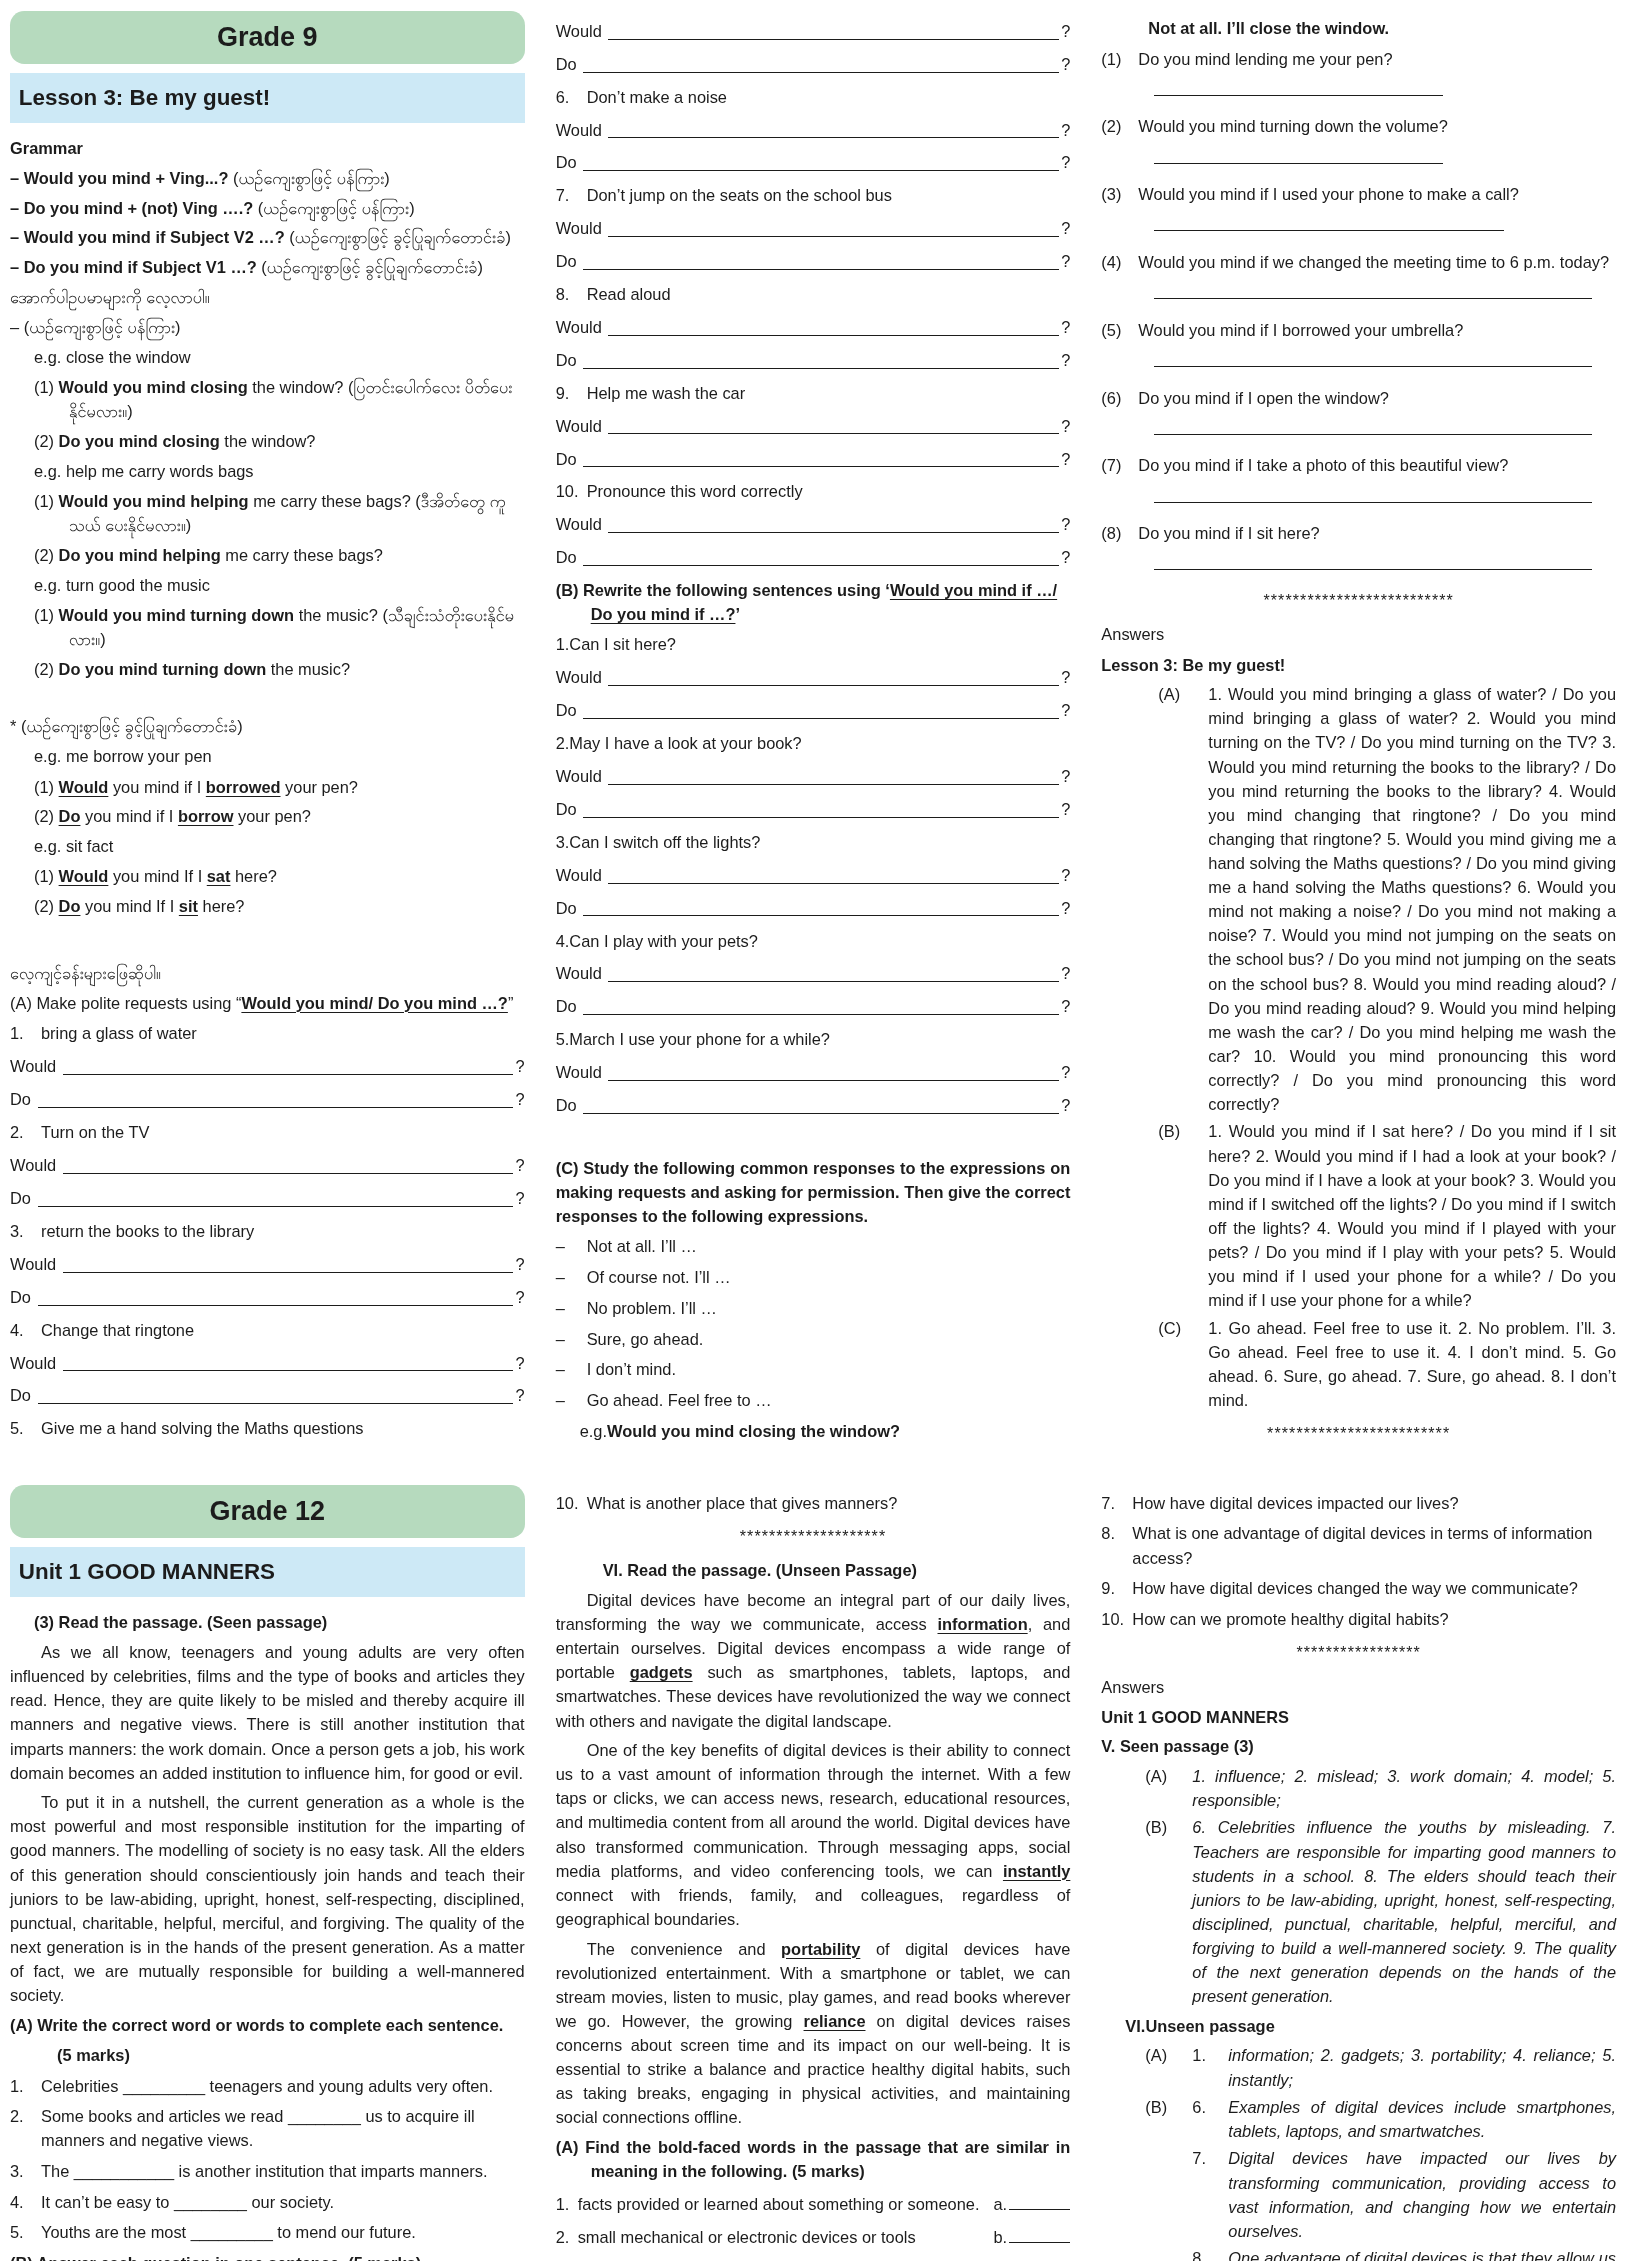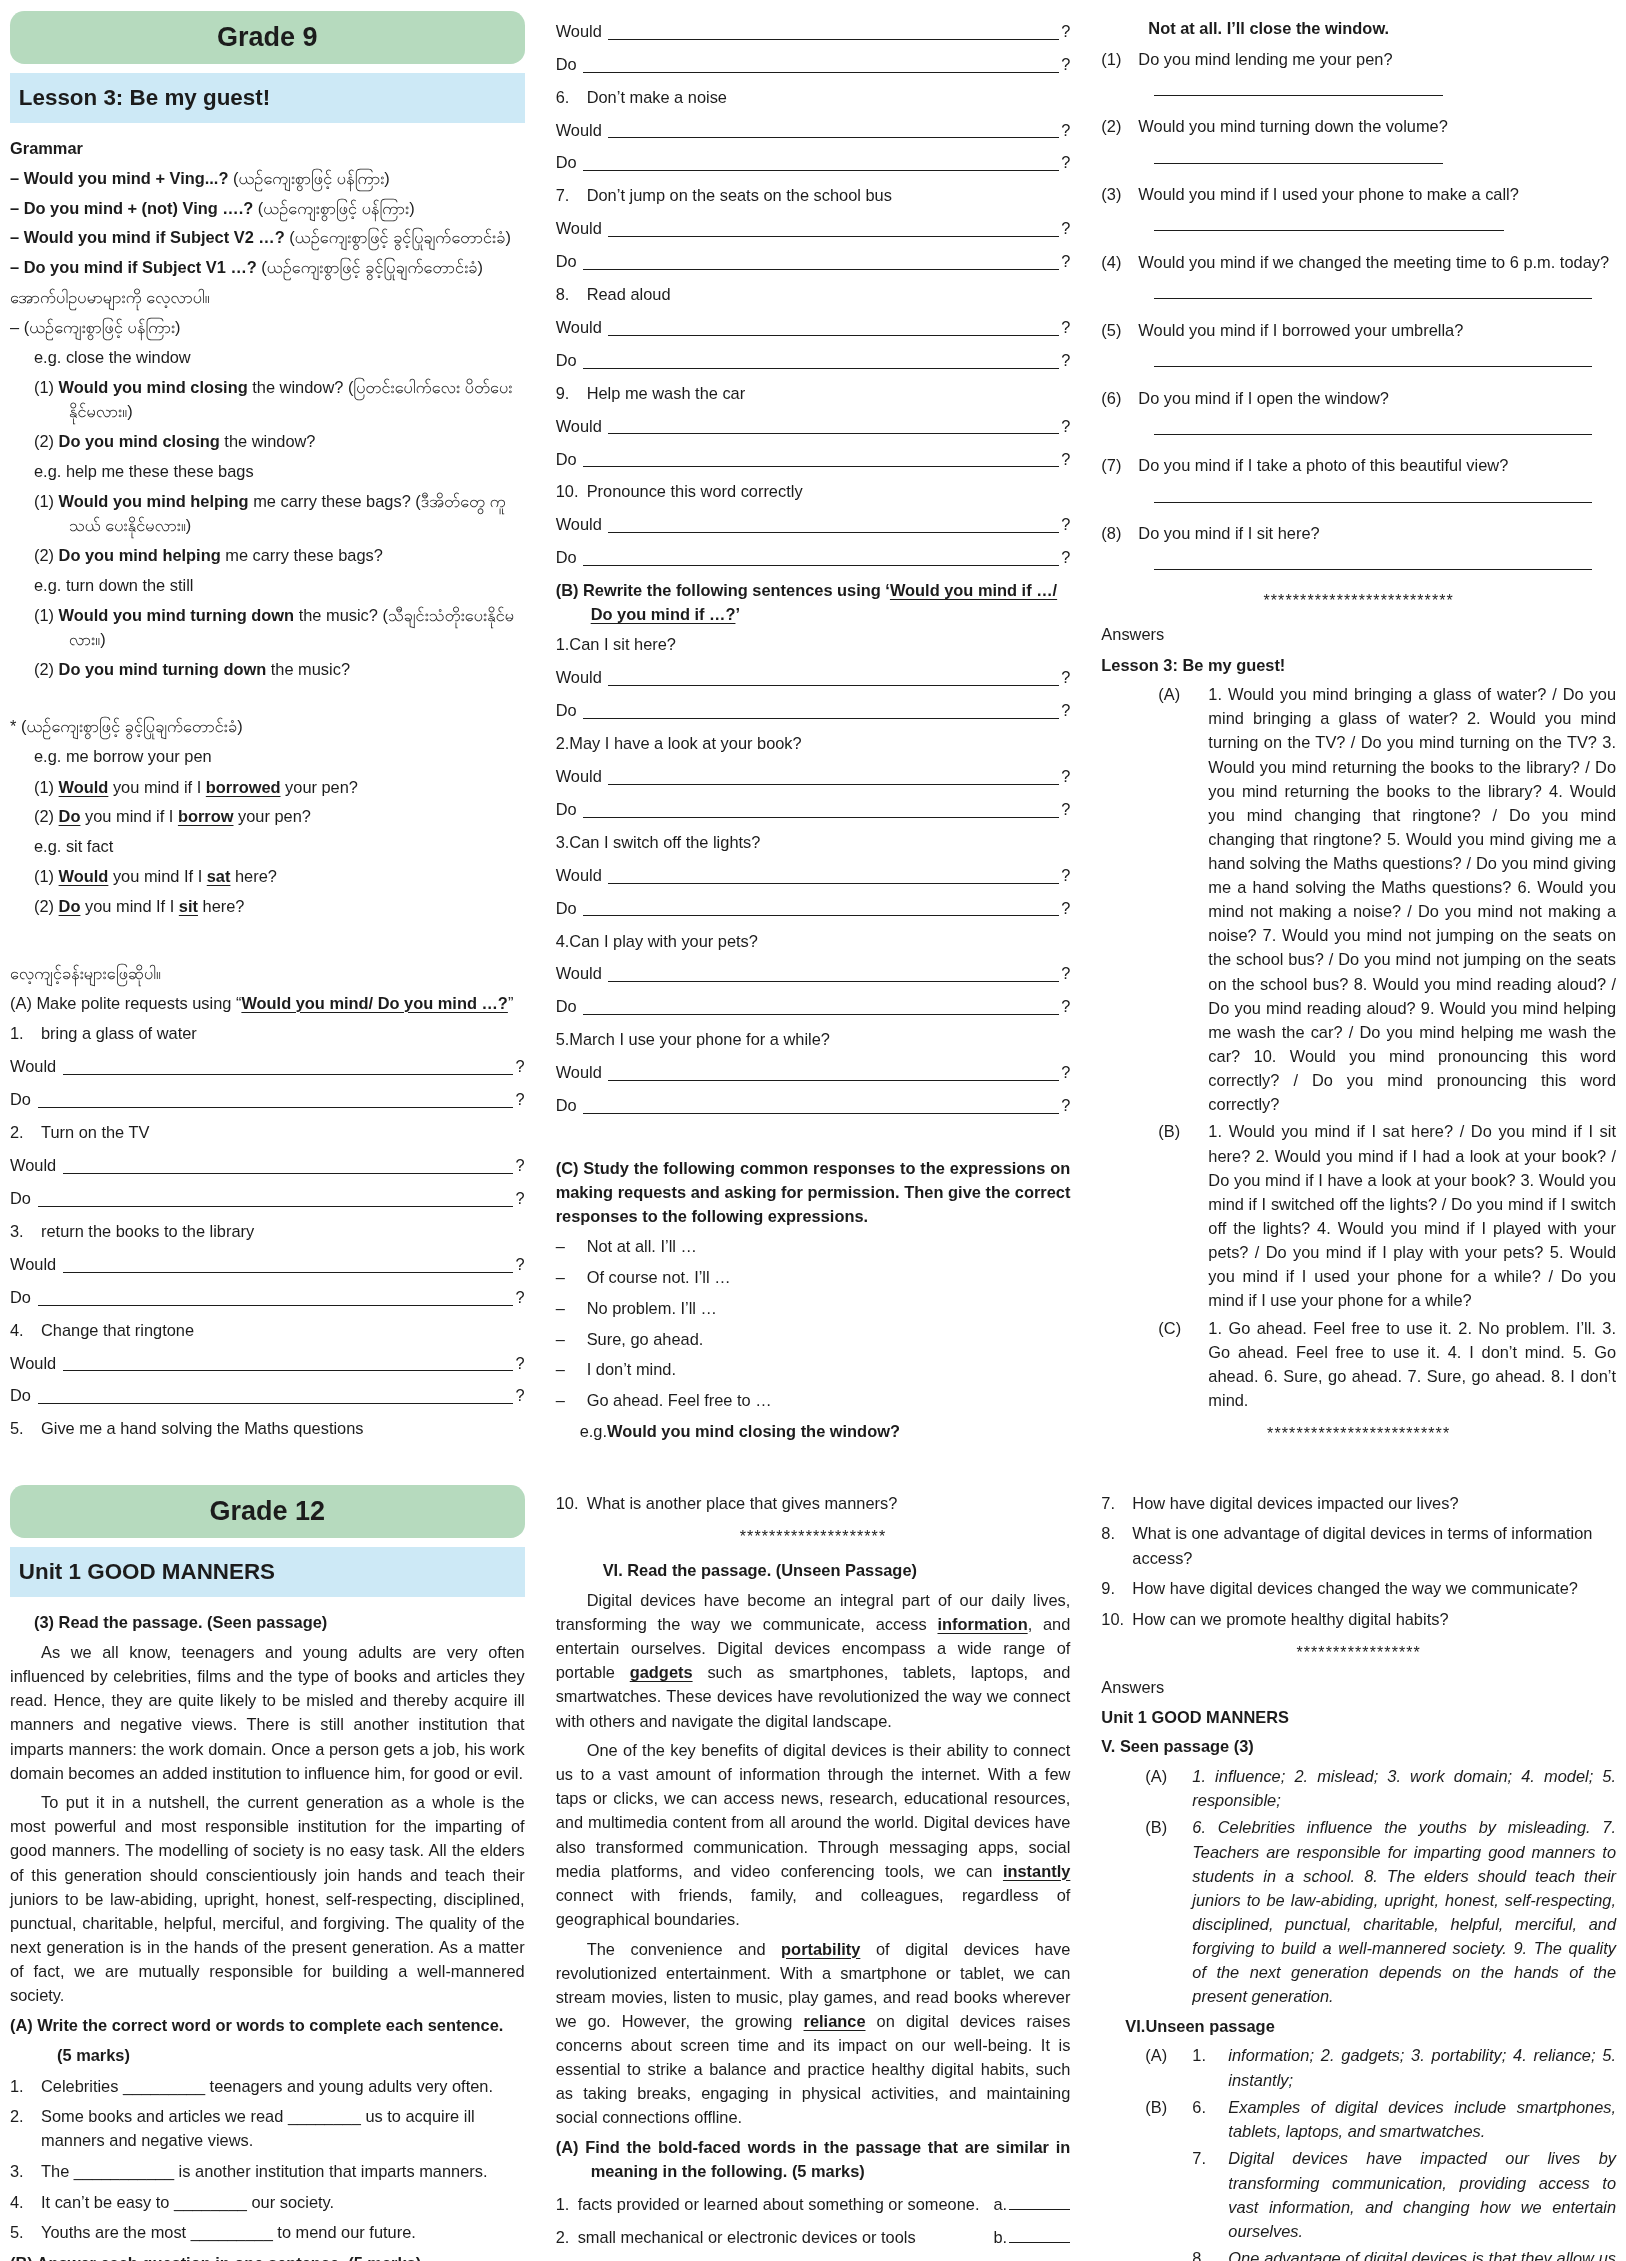--- a/index.html
+++ b/index.html
@@ -55,24 +55,24 @@
             <div class="h"><span>Grammar</span></div>
             <div class="p hang"><span class="b ">– Would you mind + Ving...? </span><span>(ယဉ်ကျေးစွာဖြင့် ပန်ကြား)</span></div>
             <div class="p hang"><span class="b ">– Do you mind + (not) Ving ….? </span><span>(ယဉ်ကျေးစွာဖြင့် ပန်ကြား)</span></div>
             <div class="p hang"><span class="b ">– Would you mind if Subject V2 …? </span><span>(ယဉ်ကျေးစွာဖြင့် ခွင့်ပြုချက်တောင်းခံ)</span></div>
             <div class="p hang"><span class="b ">– Do you mind if Subject V1 …? </span><span>(ယဉ်ကျေးစွာဖြင့် ခွင့်ပြုချက်တောင်းခံ)</span></div>
             <div class="line"><span>အောက်ပါဥပမာများကို လေ့လာပါ။</span></div>
             <div class="line"><span>– (ယဉ်ကျေးစွာဖြင့် ပန်ကြား)</span></div>
             <div class="line ind2"><span>e.g. close the window</span></div>
             <div class="p hang ind2"><span>(1) </span><span class="b ">Would you mind closing</span><span> the window? (ပြတင်းပေါက်လေး ပိတ်ပေးနိုင်မလား။)</span></div>
             <div class="p hang ind2"><span>(2) </span><span class="b ">Do you mind closing</span><span> the window?</span></div>
-            <div class="line ind2"><span>e.g. help me these these bags</span></div>
+            <div class="line ind2"><span>e.g. help me carry words bags</span></div>
             <div class="p hang ind2"><span>(1) </span><span class="b ">Would you mind helping</span><span> me carry these bags? (ဒီအိတ်တွေ ကူသယ် ပေးနိုင်မလား။)</span></div>
             <div class="p hang ind2"><span>(2) </span><span class="b ">Do you mind helping</span><span> me carry these bags?</span></div>
-            <div class="line ind2"><span>e.g. turn down the still</span></div>
+            <div class="line ind2"><span>e.g. turn good the music</span></div>
             <div class="p hang ind2"><span>(1) </span><span class="b ">Would you mind turning down</span><span> the music? (သီချင်းသံတိုးပေးနိုင်မလား။)</span></div>
             <div class="p hang ind2"><span>(2) </span><span class="b ">Do you mind turning down</span><span> the music?</span></div>
             <div style="height: 22px;"></div>
             <div class="line"><span>* (ယဉ်ကျေးစွာဖြင့် ခွင့်ပြုချက်တောင်းခံ)</span></div>
             <div class="line ind2"><span>e.g.  me borrow your pen</span></div>
             <div class="p hang ind2"><span>(1) </span><span class="b u">Would</span><span> you mind if I </span><span class="b u">borrowed</span><span> your pen?</span></div>
             <div class="p hang ind2"><span>(2) </span><span class="b u">Do</span><span> you mind if I </span><span class="b u">borrow</span><span> your pen?</span></div>
             <div class="line ind2"><span>e.g. sit fact</span></div>
             <div class="p hang ind2"><span>(1) </span><span class="b u">Would</span><span> you mind If I </span><span class="b u">sat</span><span> here?</span></div>
             <div class="p hang ind2"><span>(2) </span><span class="b u">Do</span><span> you mind If I </span><span class="b u">sit</span><span> here?</span></div>

